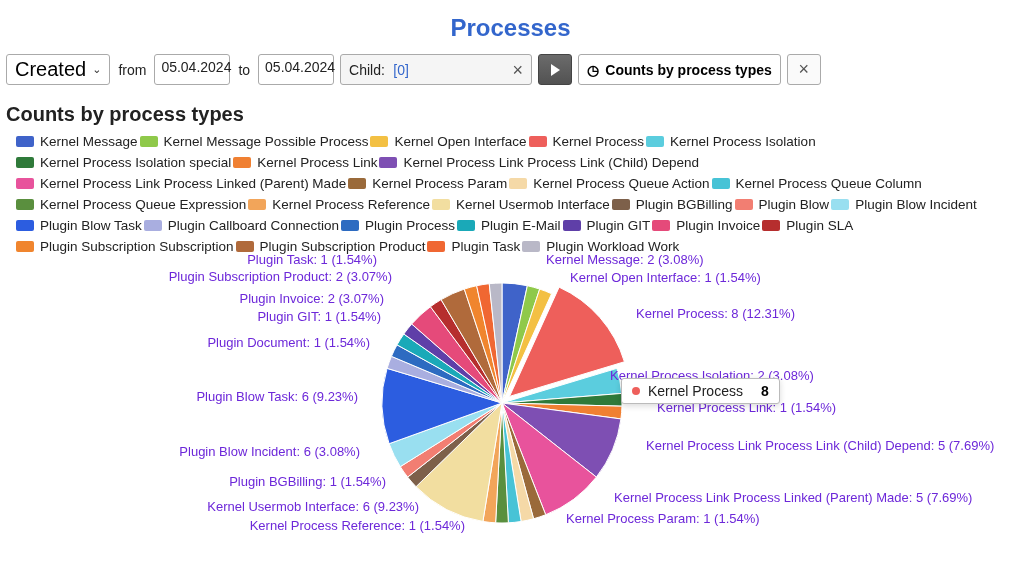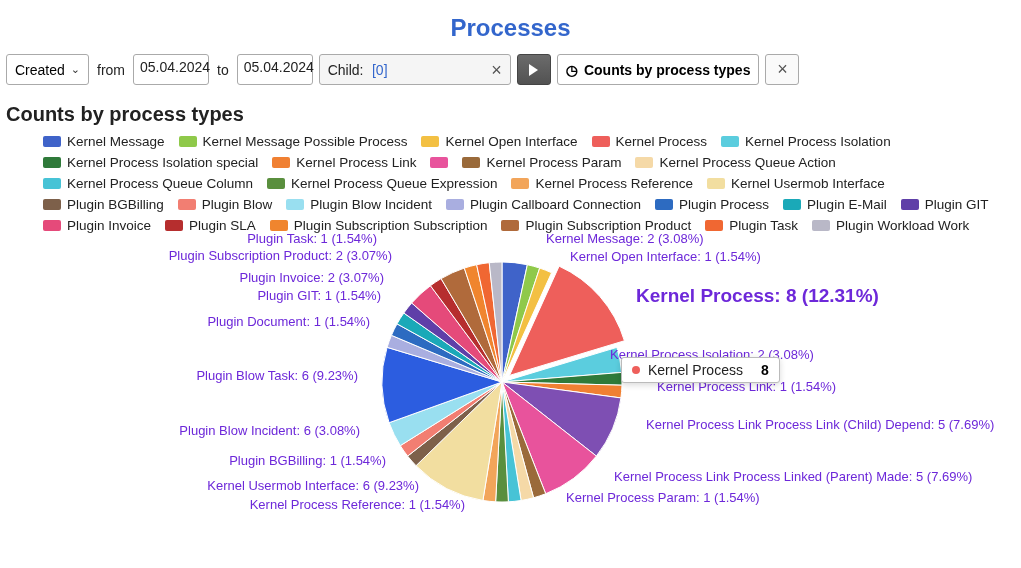--- a/index.html
+++ b/index.html
@@ -1,42 +1,42 @@
 <!DOCTYPE html>
 <html><head>
 <meta charset="utf-8">
 <style>
   * { box-sizing: border-box; margin: 0; padding: 0; }
   body { font-family: -apple-system, BlinkMacSystemFont, "Segoe UI", Arial, sans-serif; background: #fff; width: 1021px; height: 568px; overflow: hidden; }
   .page-title { text-align: center; color: #3366cc; font-size: 24px; font-weight: 600; padding: 14px 0 8px; }
   .toolbar { display: flex; align-items: center; gap: 6px; padding: 4px 6px; }
   .dropdown { border: 1px solid #aaa; border-radius: 3px; padding: 4px 8px; display: flex; align-items: center; gap: 6px; background: #fff; height: 31px; }
-  .dropdown-label { font-size: 14px; }
+  .dropdown-label { font-size: 20px; }
   .chev { font-size: 11px; color: #333; }
   .tb-label { font-size: 14px; color: #222; padding: 0 2px; }
   .date-in { border: 1px solid #aaa; border-radius: 3px; padding: 4px 6px; height: 31px; font-size: 14px; color: #222; background: #fff; width: 76px; text-align: center; }
   .type-box { border: 1px solid #aaa; border-radius: 3px; background: #f5f5f5; height: 31px; display: flex; align-items: center; padding: 0 8px; width: 192px; justify-content: space-between; }
   .type-lbl { font-size: 14px; color: #222; }
   .type-val { font-size: 14px; color: #3366cc; margin-left: 4px; }
   .close-x { font-size: 18px; color: #555; line-height: 1; }
   .run-btn { background: linear-gradient(#6b6b6b,#525252); border: 1px solid #444; border-radius: 3px; width: 34px; height: 31px; display: flex; align-items: center; justify-content: center; }
   .tri { width: 0; height: 0; border-top: 6px solid transparent; border-bottom: 6px solid transparent; border-left: 9px solid #fff; }
   .chip { border: 1px solid #aaa; border-radius: 3px; padding: 4px 8px; height: 31px; display: flex; align-items: center; gap: 6px; font-size: 14px; font-weight: 600; }
   .clk { font-size: 14px; }
   .sq-btn { border: 1px solid #aaa; border-radius: 3px; width: 34px; height: 31px; display: flex; align-items: center; justify-content: center; font-size: 18px; color: #555; background: #fafafa; }
   .sub-title { font-size: 20px; font-weight: 700; color: #222; padding: 14px 0 6px 6px; }
-  .legend { display: flex; flex-wrap: wrap; padding: 0 6px 2px 22px; gap: 2px 14px; margin-left: 21px; }
+  .legend { display: flex; flex-wrap: wrap; padding: 0 6px 2px 16px; gap: 2px 2px; }
   .litem { display: flex; align-items: center; gap: 6px; font-size: 13.5px; color: #222; padding: 2px 0; }
   .sw { width: 18px; height: 11px; border-radius: 2px; }
   .chart-area { position: relative; width: 1021px; height: 290px; }
   .pie { position: absolute; left: 375px; top: 18px; }
   .lbl { position: absolute; font-size: 13px; color: #6d28d9; white-space: nowrap; }
   .lbl.r { text-align: left; }
   .lbl.l { text-align: right; }
-  .lbl.bold { font-weight: 700; font-size: 19px; }
+  .lbl.bold { font-weight: 400; font-size: 13px; }
   .tip { position: absolute; left: 621px; top: 120px; background: #fff; border: 1px solid #bbb; border-radius: 3px; box-shadow: 0 2px 6px rgba(0,0,0,.15); padding: 4px 10px; display: flex; align-items: center; gap: 8px; font-size: 14px; }
   .tip-dot { width: 8px; height: 8px; border-radius: 50%; }
   .tip-name { color: #222; }
   .tip-val { font-weight: 600; margin-left: 10px; }
 </style>
 </head>
 <body>
 
 <div class="page-title">Processes</div>
 
@@ -93,21 +93,26 @@
     </div>
     <div class="litem">
       <span class="sw" style="background: rgb(47, 122, 58);"></span>
       <span>Kernel Process Isolation special</span>
     </div>
     <div class="litem">
       <span class="sw" style="background: rgb(240, 128, 50);"></span>
       <span>Kernel Process Link</span>
     </div>
     <div class="litem">
+      <span class="sw" style="background: rgb(126, 79, 179);"></span>
+      <span>Kernel Process Link Process Link (Child) Depend</span>
+    </div>
+    <div class="litem">
       <span class="sw" style="background: rgb(232, 83, 156);"></span>
+      <span>Kernel Process Link Process Linked (Parent) Made</span>
     </div>
     <div class="litem">
       <span class="sw" style="background: rgb(154, 106, 58);"></span>
       <span>Kernel Process Param</span>
     </div>
     <div class="litem">
       <span class="sw" style="background: rgb(245, 217, 167);"></span>
       <span>Kernel Process Queue Action</span>
     </div>
     <div class="litem">
@@ -130,20 +135,24 @@
       <span class="sw" style="background: rgb(125, 96, 74);"></span>
       <span>Plugin BGBilling</span>
     </div>
     <div class="litem">
       <span class="sw" style="background: rgb(242, 126, 114);"></span>
       <span>Plugin Blow</span>
     </div>
     <div class="litem">
       <span class="sw" style="background: rgb(153, 223, 240);"></span>
       <span>Plugin Blow Incident</span>
+    </div>
+    <div class="litem">
+      <span class="sw" style="background: rgb(44, 93, 224);"></span>
+      <span>Plugin Blow Task</span>
     </div>
     <div class="litem">
       <span class="sw" style="background: rgb(169, 174, 224);"></span>
       <span>Plugin Callboard Connection</span>
     </div>
     <div class="litem">
       <span class="sw" style="background: rgb(45, 107, 193);"></span>
       <span>Plugin Process</span>
     </div>
     <div class="litem">

